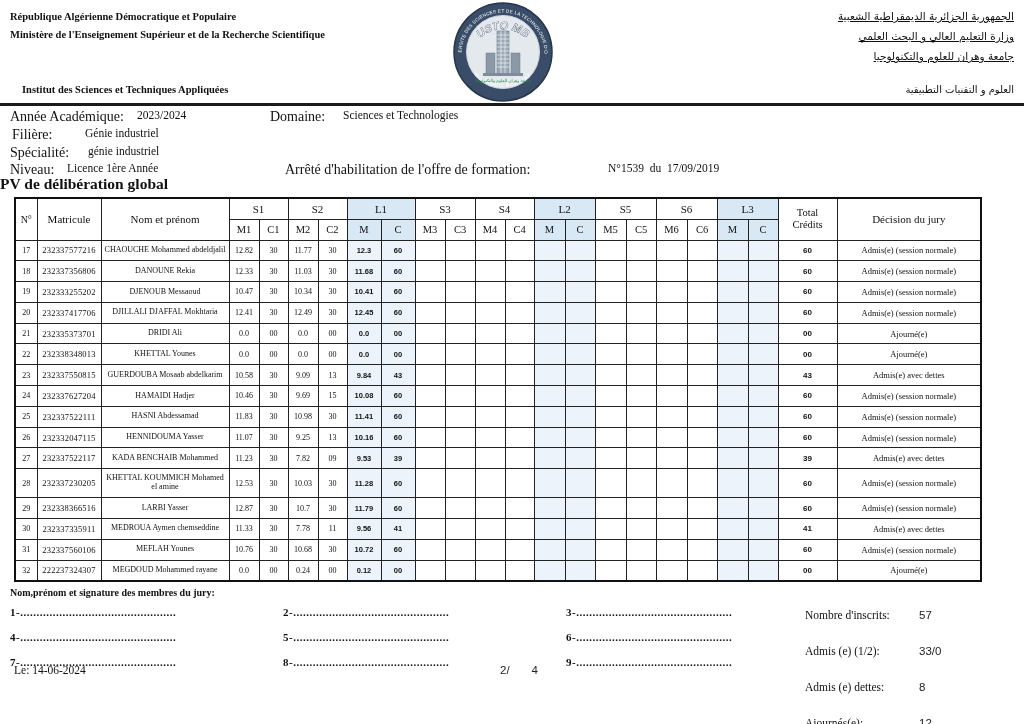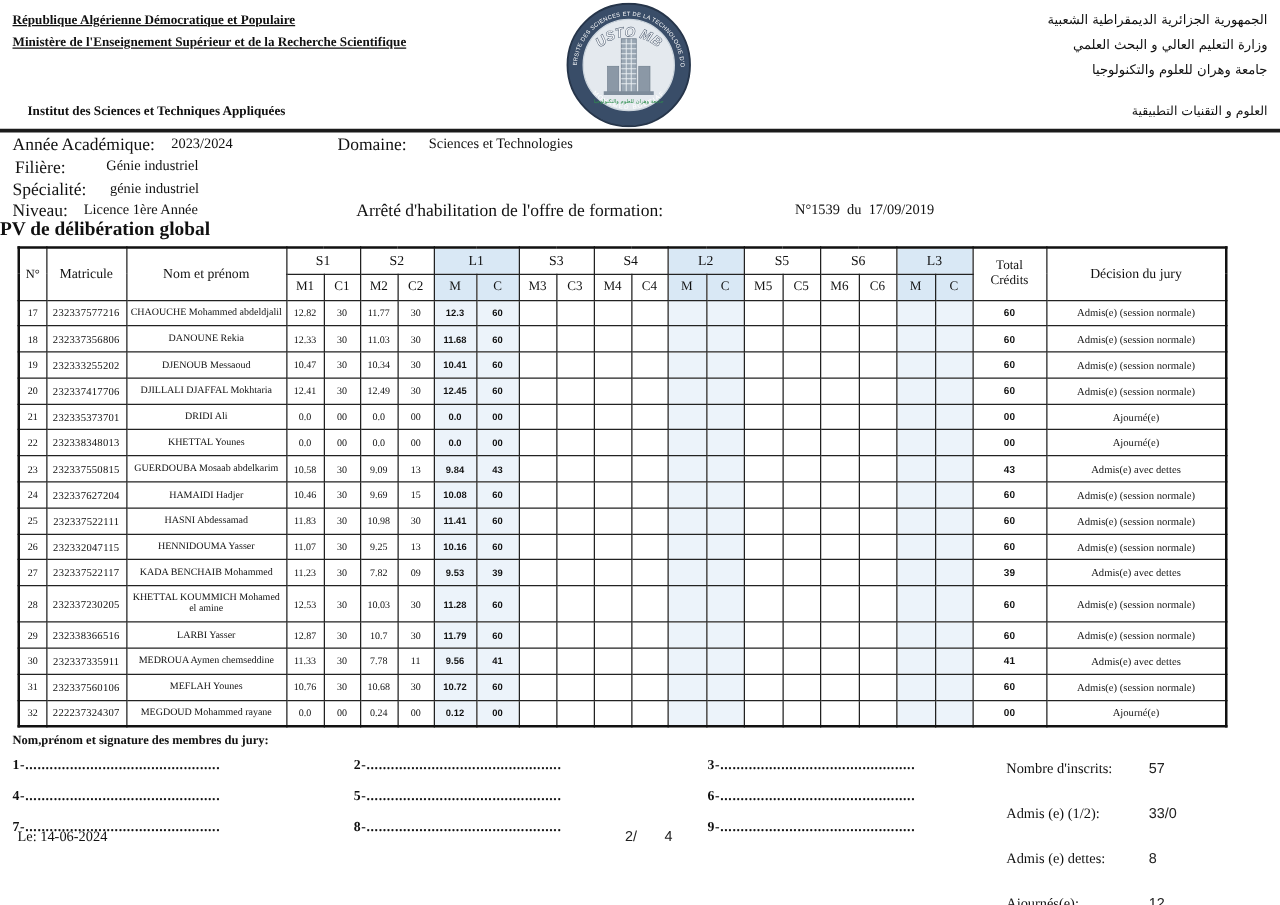--- a/index.html
+++ b/index.html
@@ -1,22 +1,22 @@
 <!DOCTYPE html>
 <html><head>
 <meta charset="utf-8">
 <style>
   * { box-sizing: border-box; margin: 0; padding: 0; }
   html,body { width:1024px; height:724px; background:#ffffff; }
   body { font-family:"Liberation Serif", serif; color:#111; position:relative; overflow:hidden; }
   .abs { position:absolute; }
 
   
-  .hdr-left { left:10px; top:8px; font-weight:bold; font-size:10.5px; line-height:18px;text-decoration:underline; }
-  .hdr-right { right:10px; top:6px; direction:rtl; text-align:right; font-family:"DejaVu Sans", sans-serif; font-size:10.5px; line-height:20px; }
+  .hdr-left { left:10px; top:8px; font-weight:bold; font-size:10.5px; line-height:18px; }
+  .hdr-right { right:10px; top:6px; direction:rtl; text-align:right; font-family:"DejaVu Sans", sans-serif; font-size:10.5px; line-height:20px;text-decoration:underline; }
   .inst-left { left:22px; top:84px; font-weight:bold; font-size:10.5px; }
   .inst-right { right:10px; top:84px; direction:rtl; font-family:"DejaVu Sans", sans-serif; font-size:10px; }
   .rule { left:0; top:103px; width:1024px; height:3px; background:#1b1b1b; }
   .logo-wrap { left:452px; top:2px; width:102px; height:100px; }
 
   
   .meta-label { font-weight:normal; font-size:14px;text-align:right; }
   .meta-value { font-size:11.5px; }
   .pre { white-space:pre; }
   .title { left:0; top:175px; width:912px; text-align:left; font-weight:bold; font-size:15.5px; }
@@ -123,21 +123,21 @@
 
 <span class="abs meta-label" style="left:12px;top:127px">Filière:</span>
 <span class="abs meta-value" style="left:85px;top:127px">Génie industriel</span>
 
 <span class="abs meta-label" style="left:10px;top:145px">Spécialité:</span>
 <span class="abs meta-value" style="left:88px;top:145px">génie industriel</span>
 
 <span class="abs meta-label" style="left:10px;top:162px">Niveau:</span>
 <span class="abs meta-value" style="left:67px;top:162px">Licence 1ère Année</span>
 <span class="abs meta-label" style="left:285px;top:162px">Arrêté d'habilitation de l'offre de formation:</span>
-<span class="abs meta-value pre" style="left:636px;top:162px">N°1539  du  17/09/2019</span>
+<span class="abs meta-value pre" style="left:608px;top:162px">N°1539  du  17/09/2019</span>
 
 <div class="abs title">PV de délibération global</div>
 
 <div class="abs grid-wrap">
 <table>
   <colgroup>
     <col style="width:22px">
         <col style="width:64px">
         <col style="width:128px">
     <col style="width:30px">

